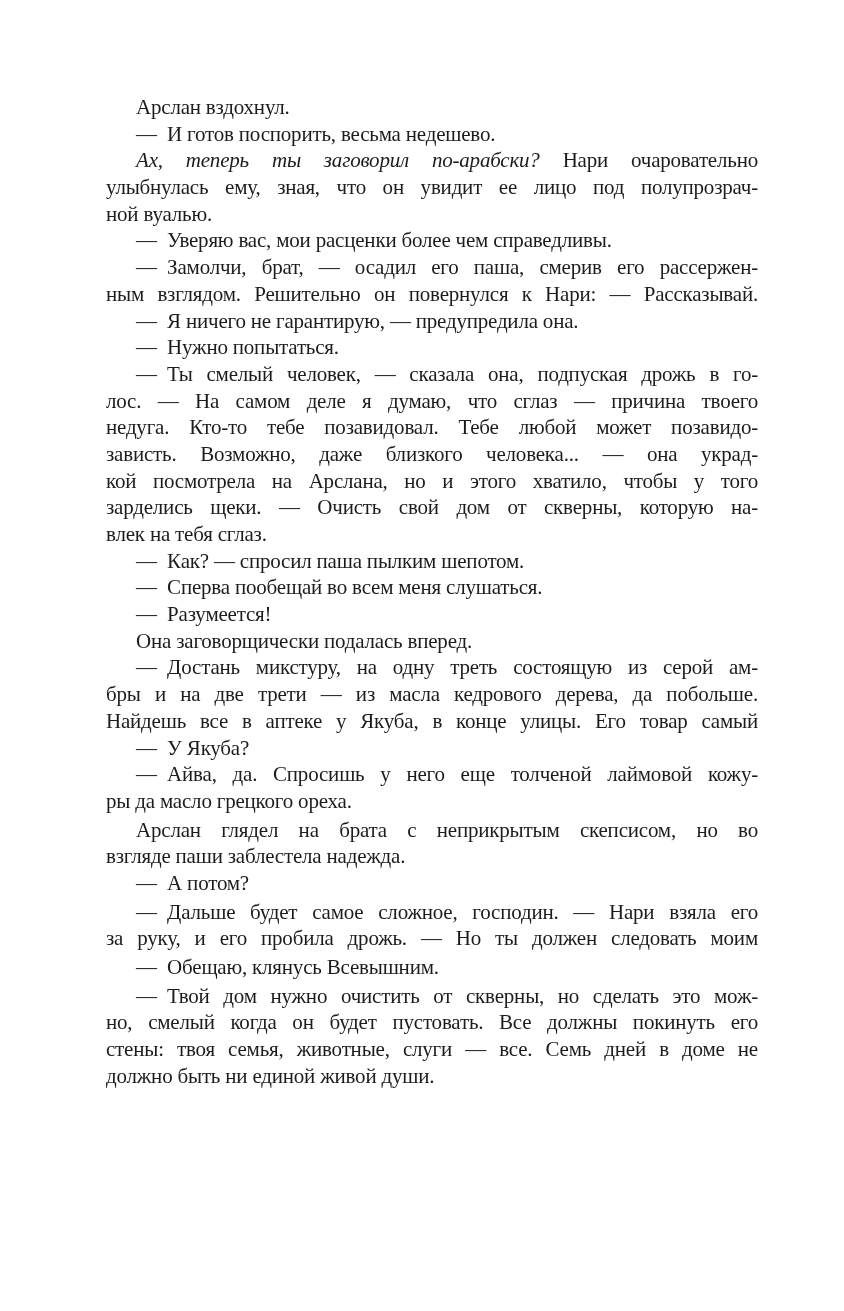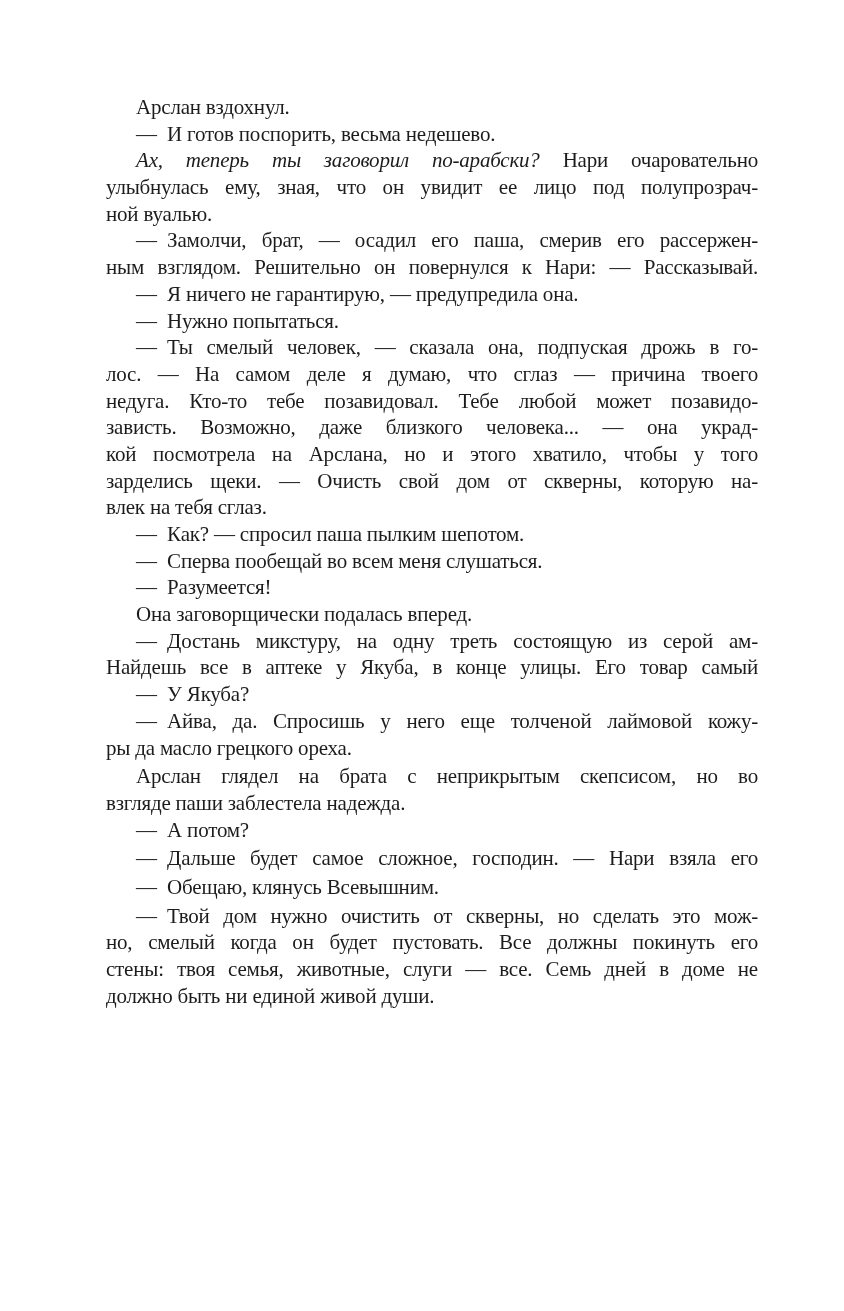--- a/index.html
+++ b/index.html
@@ -70,20 +70,23 @@
       </div>
       <div class="para">
         <div class="line ind"><span>— И готов поспорить, весьма недешево.</span></div>
       </div>
       <div class="para">
         <div class="line just ind"><i>Ах, теперь ты заговорил по-арабски?</i><span> Нари очаровательно</span></div>
         <div class="line just"><span>улыбнулась ему, зная, что он увидит ее лицо под полупрозрач-</span></div>
         <div class="line"><span>ной вуалью.</span></div>
       </div>
       <div class="para">
+        <div class="line ind"><span>— Уверяю вас, мои расценки более чем справедливы.</span></div>
+      </div>
+      <div class="para">
         <div class="line just ind"><span>— Замолчи, брат, — осадил его паша, смерив его рассержен-</span></div>
         <div class="line just"><span>ным взглядом. Решительно он повернулся к Нари: — Рассказывай.</span></div>
       </div>
       <div class="para">
         <div class="line ind"><span>— Я ничего не гарантирую, — предупредила она.</span></div>
       </div>
       <div class="para">
         <div class="line ind"><span>— Нужно попытаться.</span></div>
       </div>
       <div class="para">
@@ -102,38 +105,40 @@
         <div class="line ind"><span>— Сперва пообещай во всем меня слушаться.</span></div>
       </div>
       <div class="para">
         <div class="line ind"><span>— Разумеется!</span></div>
       </div>
       <div class="para">
         <div class="line ind"><span>Она заговорщически подалась вперед.</span></div>
       </div>
       <div class="para">
         <div class="line just ind"><span>— Достань микстуру, на одну треть состоящую из серой ам-</span></div>
+        <div class="line just"><span>бры и на две трети — из масла кедрового дерева, да побольше.</span></div>
         <div class="line just"><span>Найдешь все в аптеке у Якуба, в конце улицы. Его товар самый</span></div>
       </div>
       <div class="para">
         <div class="line ind"><span>— У Якуба?</span></div>
       </div>
       <div class="para">
         <div class="line just ind"><span>— Айва, да. Спросишь у него еще толченой лаймовой кожу-</span></div>
         <div class="line"><span>ры да масло грецкого ореха.</span></div>
       </div>
       <div class="para gap">
         <div class="line just ind"><span>Арслан глядел на брата с неприкрытым скепсисом, но во</span></div>
         <div class="line"><span>взгляде паши заблестела надежда.</span></div>
       </div>
       <div class="para">
         <div class="line ind"><span>— А потом?</span></div>
       </div>
       <div class="para gap">
         <div class="line just ind"><span>— Дальше будет самое сложное, господин. — Нари взяла его</span></div>
+        <div class="line just"><span>за руку, и его пробила дрожь. — Но ты должен следовать моим</span></div>
       </div>
       <div class="para gap">
         <div class="line ind"><span>— Обещаю, клянусь Всевышним.</span></div>
       </div>
       <div class="para gap">
         <div class="line just ind"><span>— Твой дом нужно очистить от скверны, но сделать это мож-</span></div>
         <div class="line just"><span>но, смелый когда он будет пустовать. Все должны покинуть его</span></div>
         <div class="line just"><span>стены: твоя семья, животные, слуги — все. Семь дней в доме не</span></div>
         <div class="line"><span>должно быть ни единой живой души.</span></div>
       </div>

